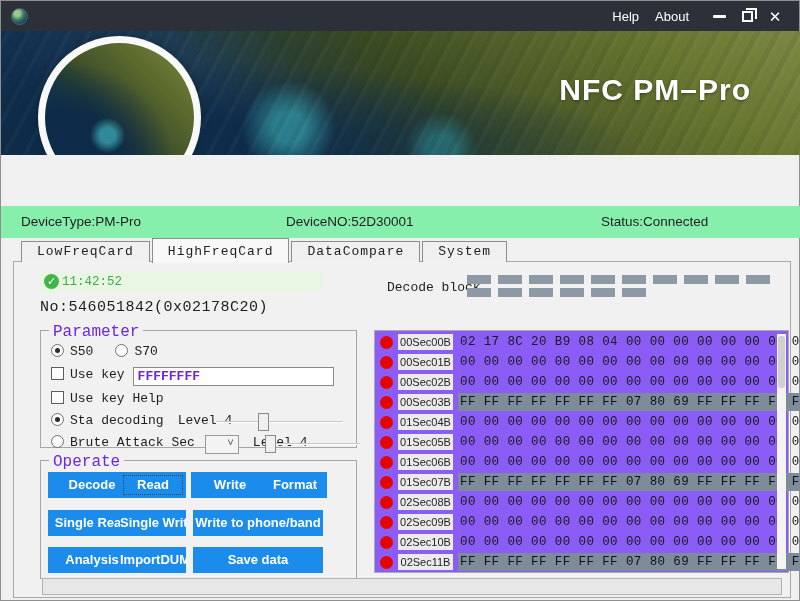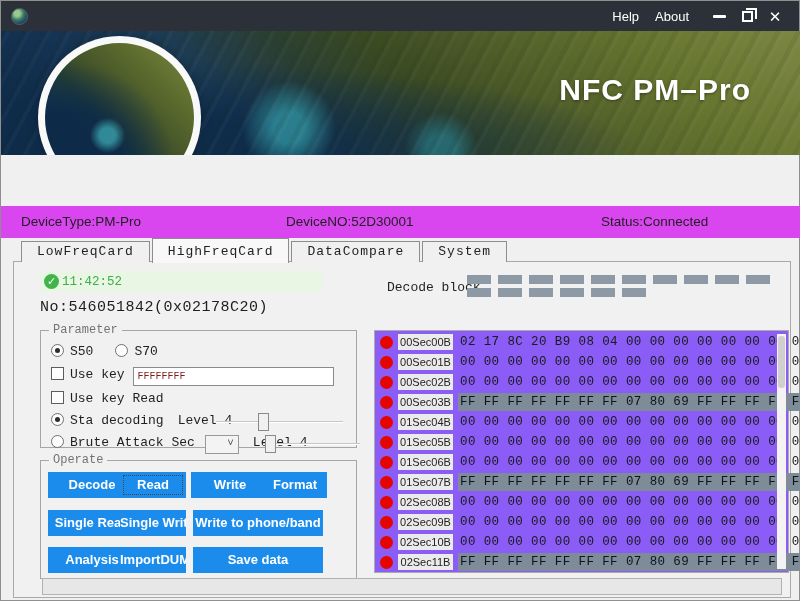--- a/index.html
+++ b/index.html
@@ -37,21 +37,21 @@
       border:7px solid rgba(255,255,255,.97);
       background:
         radial-gradient(circle at 42% 62%, rgba(72,200,205,.6) 0 6%, rgba(72,200,205,0) 14%),
         radial-gradient(ellipse at 12% 80%, rgba(13,42,72,.95) 0 30%, rgba(13,42,72,0) 60%),
         linear-gradient(225deg, #7c8742 0%, #5c6b2d 25%, #41522a 45%, #27422f 56%, #1a3a55 70%, #0e2947 100%);
       box-shadow:0 0 8px rgba(0,0,0,.25); }
   .banner-title { position:absolute; right:50px; top:42px; color:#fff; font-size:30px; font-weight:bold;
       letter-spacing:1px; text-shadow:0 1px 3px rgba(0,0,0,.4); }
 
   
-  .devicebar { position:absolute; top:205px; left:0; width:800px; height:32px; background:#d946ef; }
+  .devicebar { position:absolute; top:205px; left:0; width:800px; height:32px; background:#86efac; }
   .devicebar span { position:absolute; top:0; line-height:32px; font-size:13.5px; color:#1f1f1f; }
   .dev-type { left:20px; } .dev-no { left:285px; } .dev-status { left:600px; }
 
   
   .tabs { position:absolute; top:238px; left:20px; height:23px; display:flex; align-items:flex-end; z-index:3;
           font-family:"Liberation Mono","DejaVu Sans Mono",monospace; font-size:13px; }
   .tab { height:21px; line-height:20px; padding:0 15px; background:#f0f0f0; border:1px solid #8d8d8d;
          border-bottom:none; margin-right:2px; color:#222; cursor:pointer; letter-spacing:1px; }
   .tab.active { height:25px; line-height:25px; background:#f8f8f8; position:relative; z-index:4; margin-bottom:-1px; }
 
@@ -64,34 +64,34 @@
              display:flex; align-items:center; padding:0 4px;
              font-family:"Liberation Mono","DejaVu Sans Mono",monospace; font-size:12.5px; color:#3fae49; }
   .okicon { width:15px; height:15px; border-radius:50%; background:#41b54a; color:#fff; font-size:11px;
             line-height:15px; text-align:center; margin-right:3px; flex:0 0 auto; font-family:"Liberation Sans",sans-serif; }
   .cardno { position:absolute; left:26px; top:37px; font-family:"Liberation Mono","DejaVu Sans Mono",monospace;
             font-size:15px; color:#1d1d1d; letter-spacing:.5px; }
 
   
   .groupbox { position:absolute; border:1px solid #a6a6a6; background:#f1f1f1; }
   .groupbox .legend { position:absolute; top:-8px; left:8px; background:#f1f1f1; padding:0 4px;
-            font-family:"Liberation Mono","DejaVu Sans Mono",monospace; font-size:12px; color:#737373;text-align:center; }
+            font-family:"Liberation Mono","DejaVu Sans Mono",monospace; font-size:16px; color:#6d28d9;text-align:center; }
   .gb-param { left:26px; top:68px; width:317px; height:118px; }
   .gb-operate { left:26px; top:198px; width:317px; height:119px; }
 
   .prow { position:absolute; left:10px; display:flex; align-items:flex-start;
           font-family:"Liberation Mono","DejaVu Sans Mono",monospace; font-size:13px; color:#1f1f1f; }
   .radio { width:13px; height:13px; border-radius:50%; border:1px solid #707070; background:#fdfdfd;
            margin-right:6px; position:relative; flex:0 0 auto; cursor:pointer; }
   .radio.on::after { content:""; position:absolute; left:3px; top:3px; width:5px; height:5px;
            border-radius:50%; background:#2d2d2d; }
   .checkbox { width:13px; height:13px; border:1px solid #5d5d5d; background:#fdfdfd; margin-right:6px;
            flex:0 0 auto; cursor:pointer; }
   .keyinput { width:201px; height:19px; border:1px solid #8a8a8a; background:#fff; margin-left:8px;
-           font-family:"Liberation Mono","DejaVu Sans Mono",monospace; font-size:10px; padding:0 4px; color:#7f1d1d; }
+           font-family:"Liberation Mono","DejaVu Sans Mono",monospace; font-size:13px; padding:0 4px; color:#6d28d9;font-weight:bold; }
   .lvl { margin-left:14px; }
   .slider { position:relative; height:18px; cursor:pointer; }
   .slider .track { position:absolute; left:0; right:0; top:8px; height:2px; background:#c6c6c6;
            border-bottom:1px solid #fff; }
   .slider .thumb { position:absolute; top:0; width:11px; height:18px; background:#f0f0f0;
            border:1px solid #8a8a8a; }
   .slider-sta { position:absolute; left:165px; top:0; width:127px; }
   .slider-brute { position:absolute; left:212px; top:0; width:97px; }
   .combo { width:34px; height:19px; border:1px solid #999; background:#f3f3f3; margin-left:10px;
            position:relative; cursor:pointer; }
@@ -189,21 +189,21 @@
       </div>
 
       <div class="prow" style="top:36px;">
         <span class="checkbox"></span>
         <span>Use key</span>
         <input class="keyinput" value="FFFFFFFF" style="">
       </div>
 
       <div class="prow" style="top:60px;">
         <span class="checkbox"></span>
-        <span>Use key Read</span>
+        <span>Use key Help</span>
       </div>
 
       <div class="prow" style="top:82px; width:300px;">
         <span class="radio on" id="r-sta"></span>
         <span>Sta decoding</span>
         <span class="lvl">Level 4</span>
         <span class="slider slider-sta">
           <span class="track"></span>
           <span class="thumb" id="thumb-sta" style="left: 33%;"></span>
         </span>

